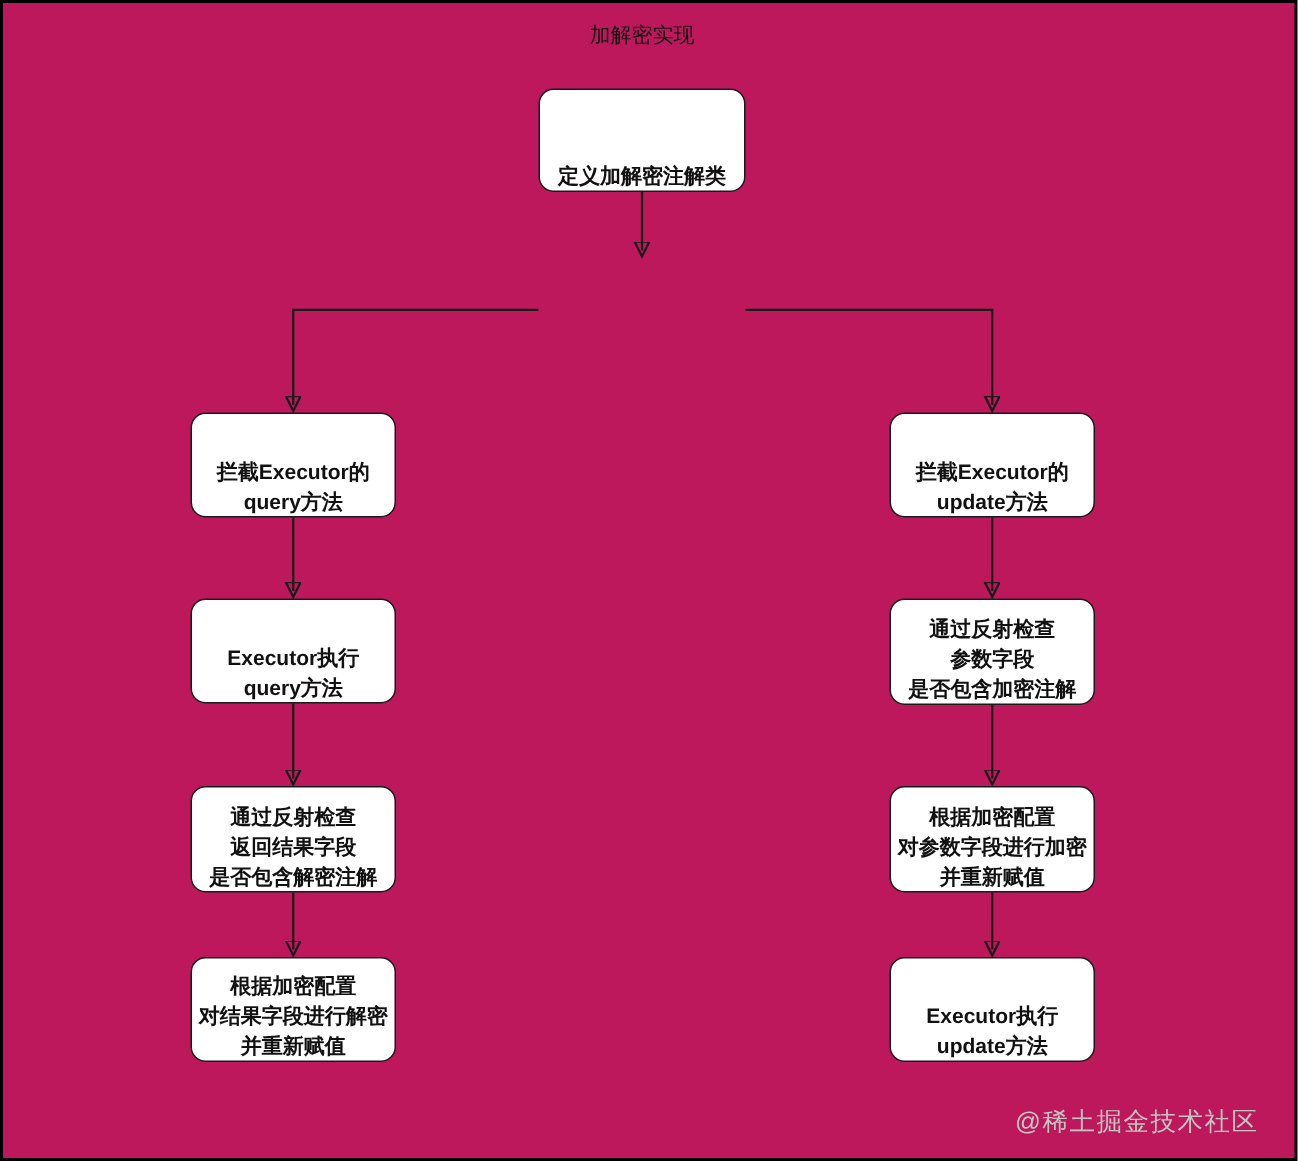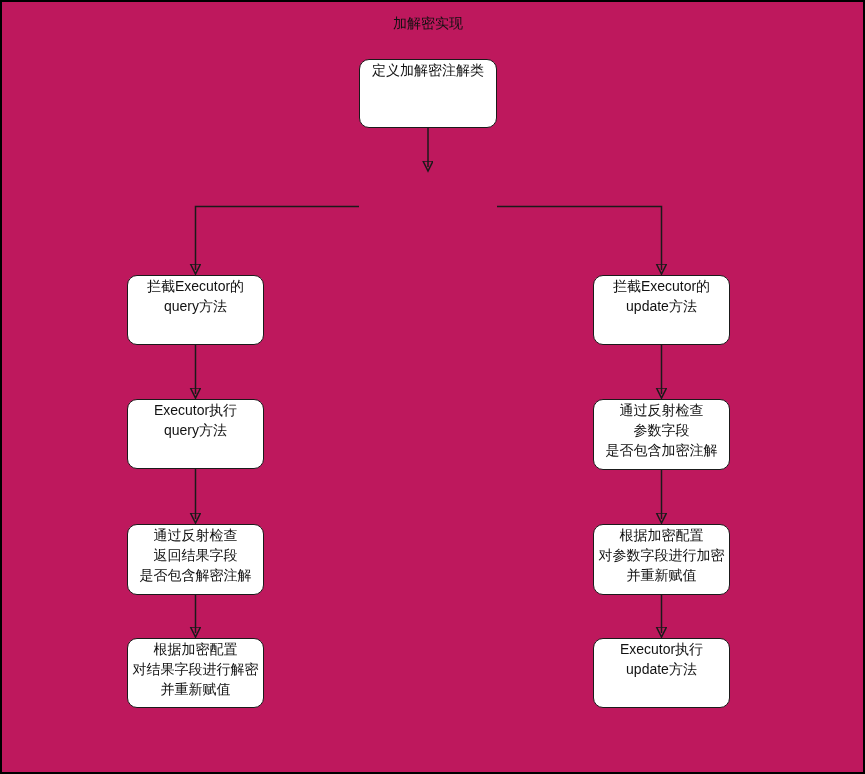--- a/index.html
+++ b/index.html
@@ -40,23 +40,24 @@
     stroke: #1a1a1a;
     stroke-width: 1.5;
   }
   .node {
     position: absolute;
     box-sizing: border-box;
     background: #ffffff;
     border: 1.5px solid #1a1a1a;
     border-radius: 10px;
     display: flex;
-    align-items: flex-start;
+    align-items: flex-end;
     justify-content: center;
     text-align: center;
+    font-weight: bold;
   }
   .node-label {
     font-size: 14px;
     line-height: 20px;
     color: #111111;
     white-space: pre-line;
   }
   
   .node-a  { left: 357px; top: 57px;  width: 138px; height: 69px; }
   .node-b  { left: 357px; top: 170px; width: 138px; height: 69px; }
@@ -144,14 +145,15 @@
     <span class="node-label">根据加密配置
 对参数字段进行加密
 并重新赋值</span>
   </div>
 
   <div class="node node-r4">
     <span class="node-label">Executor执行
 update方法</span>
   </div>
 
+  <div class="watermark">@稀土掘金技术社区</div>
 
 </div>
 
 </body></html>

